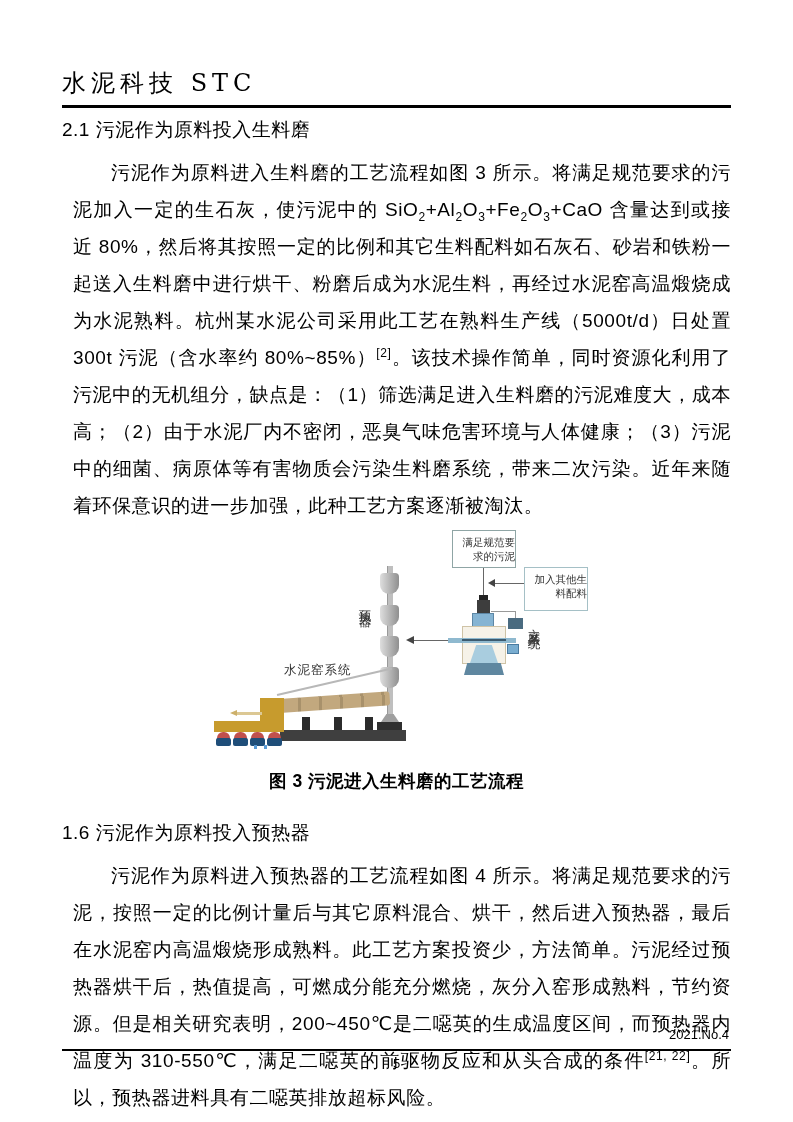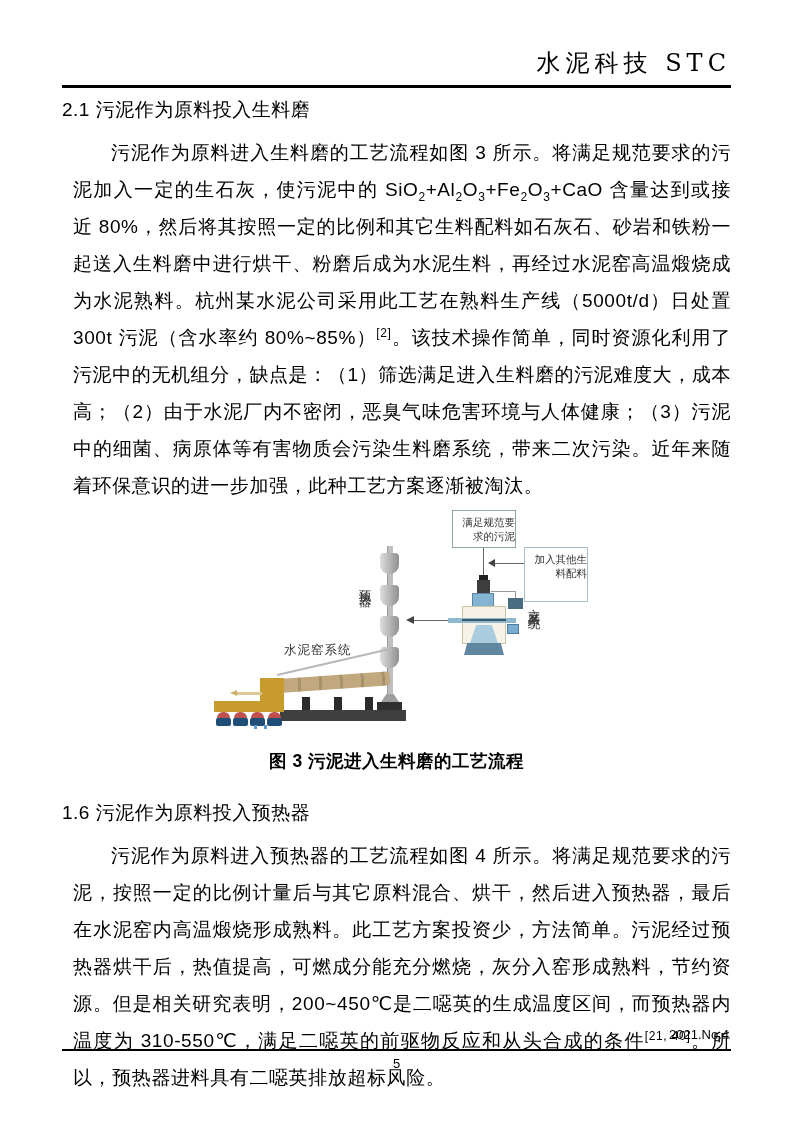--- a/index.html
+++ b/index.html
@@ -4,21 +4,21 @@
 <style>
   html,body { margin:0; padding:0; background:#ffffff; }
   .page {
     position:relative; width:793px; height:1122px; background:#ffffff;
     font-family:"Liberation Sans","DejaVu Sans",sans-serif; color:#000;
     overflow:hidden;
   }
   .content { padding:0 62px; }
 
   .journal-title {
-    padding-top:48px; text-align:right;
+    padding-top:68px; text-align:left;
     font-family:"DejaVu Serif","Liberation Serif",serif;
     font-size:24px; letter-spacing:5px; line-height:30px;
   }
   .header-rule { border-top:3px solid #000; margin-top:7px; }
 
   .section-heading {
     font-size:19px; font-weight:400; margin-top:8px; line-height:27px; letter-spacing:0.5px;
   }
   .h2-2 { margin-top:26px; }
 
@@ -28,21 +28,21 @@
   }
   .para sub, .para sup { font-size:12px; line-height:0; }
 
   
   .figure { position:relative; width:420px; height:224px; margin:2px 0 0 140px; font-family:"Liberation Sans",sans-serif; }
   .fig-box {
     position:absolute; border:1px solid #8fa5a5; background:#fff;
     font-size:10.5px; line-height:14px; text-align:right; color:#333; padding-top:4px; box-sizing:border-box;
   }
   .box-sludge { left:250px; top:4px; width:64px; height:38px; }
-  .box-ingredients { left:322px; top:41px; width:64px; height:55px; border-color:#a5c0c6; }
+  .box-ingredients { left:322px; top:41px; width:64px; height:44px; border-color:#a5c0c6; }
 
   .line { position:absolute; background:#666; }
   .v-connector { left:281px; top:42px; width:1px; height:28px; }
   .arrow-down { position:absolute; left:278px; top:70px; width:0; height:0;
     border-left:4px solid transparent; border-right:4px solid transparent; border-top:6px solid #444; }
   .h-connector { left:293px; top:57px; width:29px; height:1px; }
   .arrow-left-sm { position:absolute; left:286px; top:53px; width:0; height:0;
     border-top:4px solid transparent; border-bottom:4px solid transparent; border-right:7px solid #444; }
   .mill-arrow-line { left:212px; top:114px; width:34px; height:1px; }
   .arrow-left-lg { position:absolute; left:204px; top:110px; width:0; height:0;
@@ -187,20 +187,20 @@
           <div class="cap"></div>
           <div class="base"></div>
         </div>
       <div class="drip d1"></div>
       <div class="drip d2"></div>
     </div>
 
     <div class="figure-caption">图 3 污泥进入生料磨的工艺流程</div>
 
     <div class="section-heading h2-2">1.6 污泥作为原料投入预热器</div>
-    <p class="para">污泥作为原料进入预热器的工艺流程如图 4 所示。将满足规范要求的污泥，按照一定的比例计量后与其它原料混合、烘干，然后进入预热器，最后在水泥窑内高温煅烧形成熟料。此工艺方案投资少，方法简单。污泥经过预热器烘干后，热值提高，可燃成分能充分燃烧，灰分入窑形成熟料，节约资源。但是相关研究表明，200~450℃是二噁英的生成温度区间，而预热器内温度为 310-550℃，满足二噁英的前驱物反应和从头合成的条件<sup>[21, 40]</sup>。所以，预热器进料具有二噁英排放超标风险。</p>
+    <p class="para">污泥作为原料进入预热器的工艺流程如图 4 所示。将满足规范要求的污泥，按照一定的比例计量后与其它原料混合、烘干，然后进入预热器，最后在水泥窑内高温煅烧形成熟料。此工艺方案投资少，方法简单。污泥经过预热器烘干后，热值提高，可燃成分能充分燃烧，灰分入窑形成熟料，节约资源。但是相关研究表明，200~450℃是二噁英的生成温度区间，而预热器内温度为 310-550℃，满足二噁英的前驱物反应和从头合成的条件<sup>[21, 22]</sup>。所以，预热器进料具有二噁英排放超标风险。</p>
 
   </div>
 
   <div class="footer-rule"></div>
   <div class="footer-page">5</div>
   <div class="footer-issue">2021.No.4</div>
 </div>
 
 </body></html>

